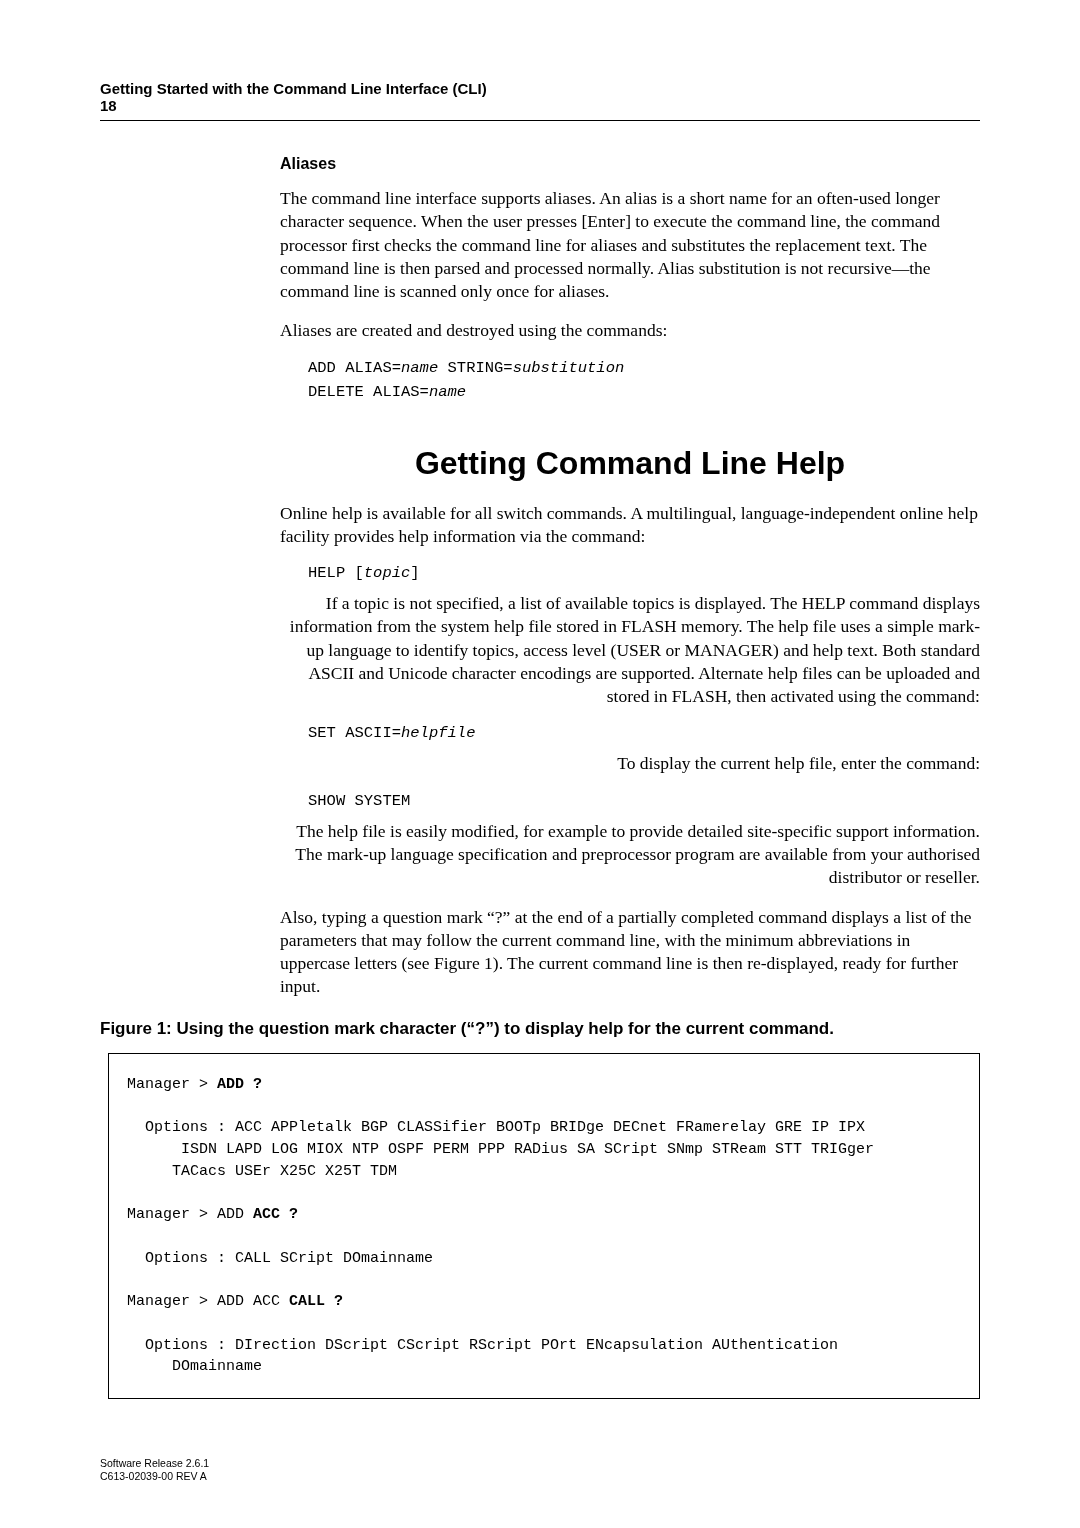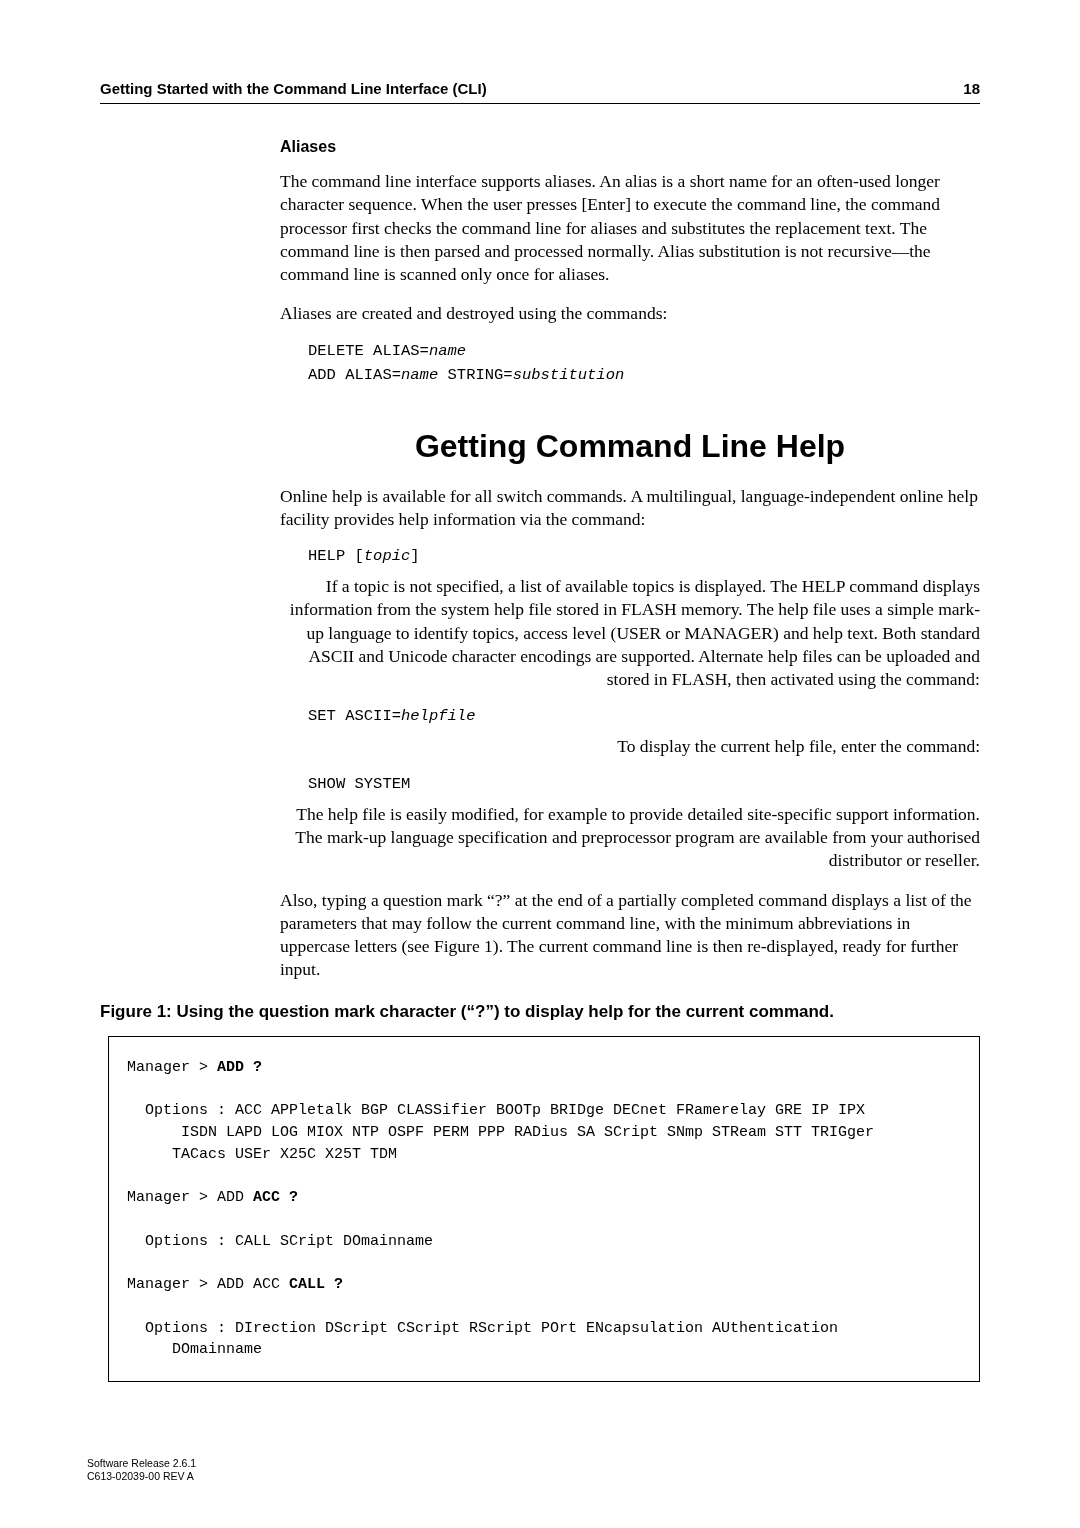--- a/index.html
+++ b/index.html
@@ -20,20 +20,21 @@
   }
   .header-line {
     display: flex;
     justify-content: space-between;
     border-bottom: 1.5px solid #000;
     padding-bottom: 6px;
     margin-bottom: 34px;
     font-family: "Lucida Sans", "Lucida Grande", "Segoe UI", Arial, sans-serif;
     font-size: 15px;
     font-weight: 700;
+    flex-direction: column;
   }
   .content {
     margin-left: 180px;
   }
   h2.subhead {
     font-family: "Lucida Sans", "Lucida Grande", "Segoe UI", Arial, sans-serif;
     font-weight: 700;
     font-size: 16px;
     margin: 0 0 14px 0;
   }
@@ -68,21 +69,21 @@
     padding: 20px 18px 20px 18px;
     font-family: "Courier New", Courier, monospace;
     font-size: 15px;
     line-height: 1.45;
     white-space: pre;
     margin-left: 8px;
   }
   .figure-box b { font-weight: 700; }
   .footer {
     position: absolute;
-    left: 87px;
+    left: 100px;
     bottom: 44px;
     font-family: "Lucida Sans", "Lucida Grande", "Segoe UI", Arial, sans-serif;
     font-size: 10.5px;
     line-height: 1.3;
     color: #000;
   }
   .gap-before { margin-top: 10px; text-align: right; }
 </style>
 </head>
 <body>
@@ -91,22 +92,22 @@
   <div class="header-line">
     <span>Getting Started with the Command Line Interface (CLI)</span>
     <span>18</span>
   </div>
 
   <div class="content">
     <h2 class="subhead">Aliases</h2>
     <p class="para">The command line interface supports aliases. An alias is a short name for an often-used longer character sequence. When the user presses [Enter] to execute the command line, the command processor first checks the command line for aliases and substitutes the replacement text. The command line is then parsed and processed normally. Alias substitution is not recursive—the command line is scanned only once for aliases.</p>
     <p class="para">Aliases are created and destroyed using the commands:</p>
 
+    <div class="cmd-block"><span>ADD ALIAS=</span><span class="ital">name</span><span> STRING=</span><span class="ital">substitution</span></div>
     <div class="cmd-block"><span>DELETE ALIAS=</span><span class="ital">name</span></div>
-    <div class="cmd-block"><span>ADD ALIAS=</span><span class="ital">name</span><span> STRING=</span><span class="ital">substitution</span></div>
 
     <h1 class="big">Getting Command Line Help</h1>
     <p class="para">Online help is available for all switch commands. A multilingual, language-independent online help facility provides help information via the command:</p>
     <div class="cmd-block"><span>HELP [</span><span class="ital">topic</span><span>]</span></div>
 
     <p class="para gap-before">If a topic is not specified, a list of available topics is displayed. The HELP command displays information from the system help file stored in FLASH memory. The help file uses a simple mark-up language to identify topics, access level (USER or MANAGER) and help text. Both standard ASCII and Unicode character encodings are supported. Alternate help files can be uploaded and stored in FLASH, then activated using the command:</p>
     <div class="cmd-block"><span>SET ASCII=</span><span class="ital">helpfile</span></div>
 
     <p class="para gap-before">To display the current help file, enter the command:</p>
     <div class="cmd-block">SHOW SYSTEM</div>

